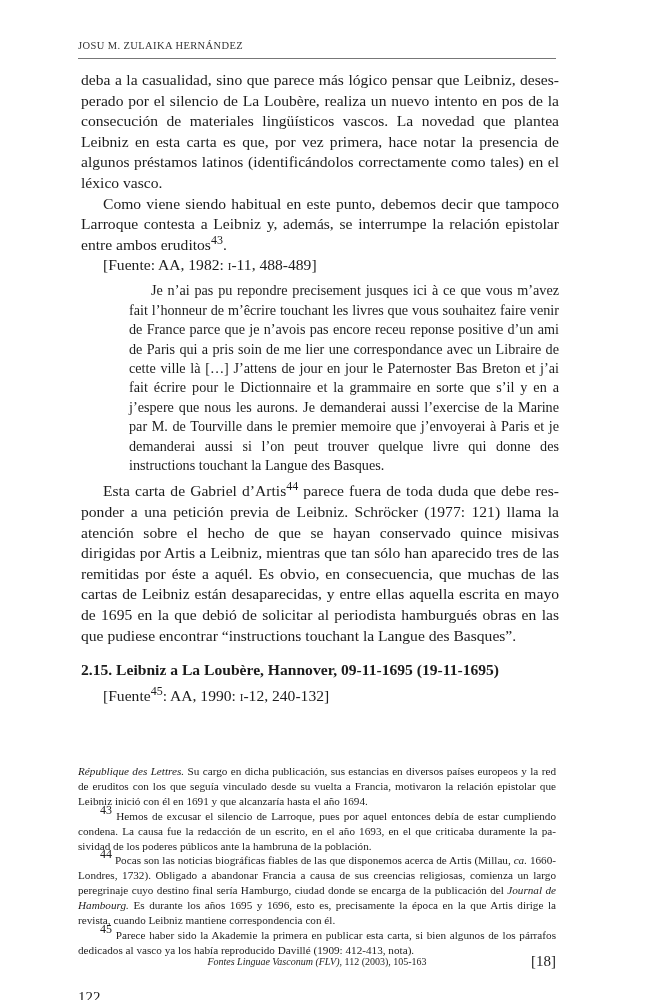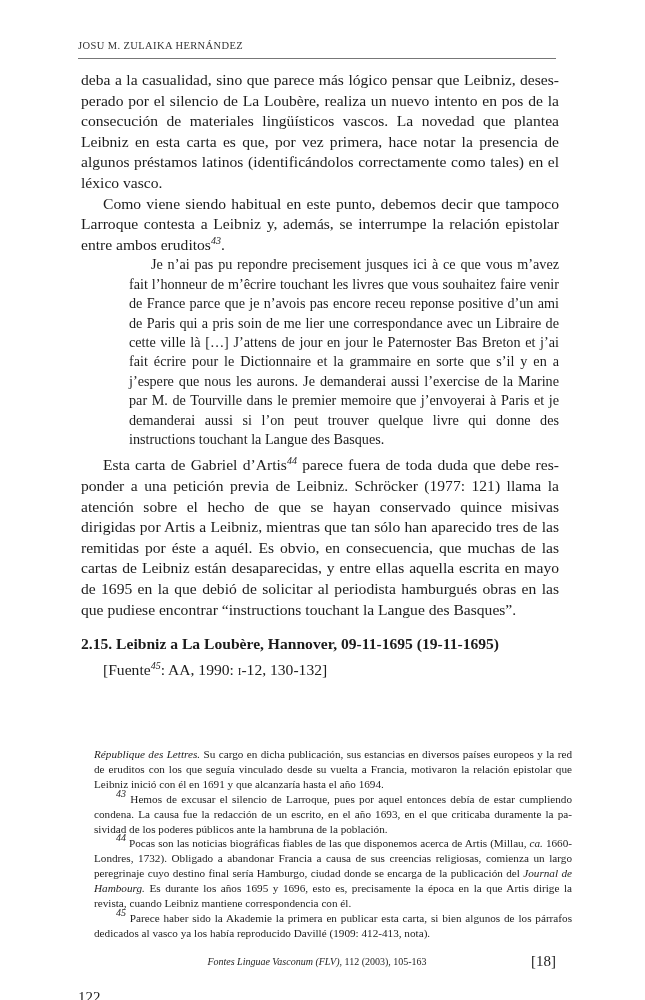--- a/index.html
+++ b/index.html
@@ -9,54 +9,55 @@
   }
   .page { position: absolute; left: 78px; top: 0; width: 478px; }
   .running-head {
     position: absolute; top: 40px; left: 0; width: 478px; text-align: left;
     font-size: 10.5px; letter-spacing: 0.4px; color: #333;
   }
   .head-rule { position: absolute; top: 58px; left: 0; width: 478px; height: 1.2px; background: #777; }
   .body-text { position: absolute; top: 70px; left: 3px; width: 478px; font-size: 15.6px; line-height: 20.6px; }
   p { margin: 0; text-align: justify; hyphens: manual; }
   .indent { text-indent: 22px; }
-  sup { font-size: 10px; vertical-align: 6px; line-height: 0; font-style: italic; }
+  sup { font-size: 12px; vertical-align: 6px; line-height: 0; }
   h3 { font-size: 15.6px; font-weight: bold; margin: 14px 0 6px 0; line-height: 20px; }
   .source { margin: 0 0 6px 22px; font-size: 15.6px; line-height: 20px; }
   .sc { font-variant: small-caps; }
   .quote { margin-left: 48px; font-size: 14.2px; line-height: 19.4px; margin-bottom: 6px; }
   .quote p { text-indent: 22px; }
-  .footnotes { position: absolute; top: 747px; left: 0; width: 478px; font-size: 11.2px; line-height: 14.9px; margin-left: 16px; }
+  .footnotes { position: absolute; top: 764px; left: 0; width: 478px; font-size: 11.2px; line-height: 14.9px; }
   .footnotes p.fn { text-indent: 22px; }
   .footer {
     position: absolute; top: 953px; left: 0; width: 478px; height: 20px; font-size: 15px;
   }
   .footer .pg { position: absolute; left: 0; top: 16px; margin-top: 20px; }
   .footer .journal { position: absolute; left: 0; width: 478px; top: 3px; text-align: center; font-size: 10px; }
   .footer .bracket { position: absolute; right: 0; top: 0; }
   i { font-style: italic; }
 </style>
 </head>
 <body>
 
 <div class="page">
   <div class="running-head">JOSU M. ZULAIKA HERNÁNDEZ</div>
   <div class="head-rule"></div>
 
   <div class="body-text">
     <p>deba a la casualidad, sino que parece más lógico pensar que Leibniz, deses­perado por el silencio de La Loubère, realiza un nuevo intento en pos de la consecución de materiales lingüísticos vascos. La novedad que plantea Leib­niz en esta carta es que, por vez primera, hace notar la presencia de algunos préstamos latinos (identificándolos correctamente como tales) en el léxico vasco.</p>
     <p class="indent"><span>Como viene siendo habitual en este punto, debemos decir que tampoco Larroque contesta a Leibniz y, además, se interrumpe la relación epistolar en­tre ambos eruditos</span><sup>43</sup>.</p>
 
+    <div class="source"><span>[Fuente: AA, 1982: </span><span class="sc">i</span><span>-11, 488-489]</span></div>
     <div class="quote">
       <p>Je n’ai pas pu repondre precisement jusques ici à ce que vous m’avez fait l’honneur de m’êcrire touchant les livres que vous souhaitez faire ve­nir de France parce que je n’avois pas encore receu reponse positive d’un ami de Paris qui a pris soin de me lier une correspondance avec un Li­braire de cette ville là […] J’attens de jour en jour le Paternoster Bas Bre­ton et j’ai fait écrire pour le Dictionnaire et la grammaire en sorte que s’il y en a j’espere que nous les aurons. Je demanderai aussi l’exercise de la Marine par M. de Tourville dans le premier memoire que j’envoyerai à Pa­ris et je demanderai aussi si l’on peut trouver quelque livre qui donne des instructions touchant la Langue des Basques.</p>
     </div>
     <p class="indent"><span>Esta carta de Gabriel d’Artis</span><sup>44</sup><span> parece fuera de toda duda que debe res­ponder a una petición previa de Leibniz. Schröcker (1977: 121) llama la aten­ción sobre el hecho de que se hayan conservado quince misivas dirigidas por Artis a Leibniz, mientras que tan sólo han aparecido tres de las remitidas por éste a aquél. Es obvio, en consecuencia, que muchas de las cartas de Leibniz están desaparecidas, y entre ellas aquella escrita en mayo de 1695 en la que debió de solicitar al periodista hamburgués obras en las que pudiese encon­trar “instructions touchant la Langue des Basques”.</span></p>
 
     <h3>2.15. Leibniz a La Loubère, Hannover, 09-11-1695 (19-11-1695)</h3>
-    <div class="source"><span>[Fuente</span><sup>45</sup><span>: AA, 1990: </span><span class="sc">i</span><span>-12, 130-132]</span></div>
+    <div class="source"><span>[Fuente</span><sup>45</sup><span>: AA, 1990: </span><span class="sc">i</span><span>-12, 240-132]</span></div>
   </div>
 
   <div class="footnotes">
     <p><i>République des Lettres.</i><span> Su cargo en dicha publicación, sus estancias en diversos países europeos y la red de eruditos con los que seguía vinculado desde su vuelta a Francia, motivaron la relación epistolar que Leibniz inició con él en 1691 y que alcanzaría hasta el año 1694.</span></p>
     <p class="fn"><sup>43</sup><span> Hemos de excusar el silencio de Larroque, pues por aquel entonces debía de estar cumpliendo condena. La causa fue la redacción de un escrito, en el año 1693, en el que criticaba duramente la pa­sividad de los poderes públicos ante la hambruna de la población.</span></p>
     <p class="fn"><sup>44</sup><span> Pocas son las noticias biográficas fiables de las que disponemos acerca de Artis (Millau, </span><i>ca.</i><span> 1660-Londres, 1732). Obligado a abandonar Francia a causa de sus creencias religiosas, comienza un largo peregrinaje cuyo destino final sería Hamburgo, ciudad donde se encarga de la publicación del </span><i>Journal de Hambourg.</i><span> Es durante los años 1695 y 1696, esto es, precisamente la época en la que Artis dirige la revista, cuando Leibniz mantiene correspondencia con él.</span></p>
     <p class="fn"><sup>45</sup><span> Parece haber sido la Akademie la primera en publicar esta carta, si bien algunos de los párrafos dedicados al vasco ya los había reproducido Davillé (1909: 412-413, nota).</span></p>
   </div>
 
   <div class="footer">

